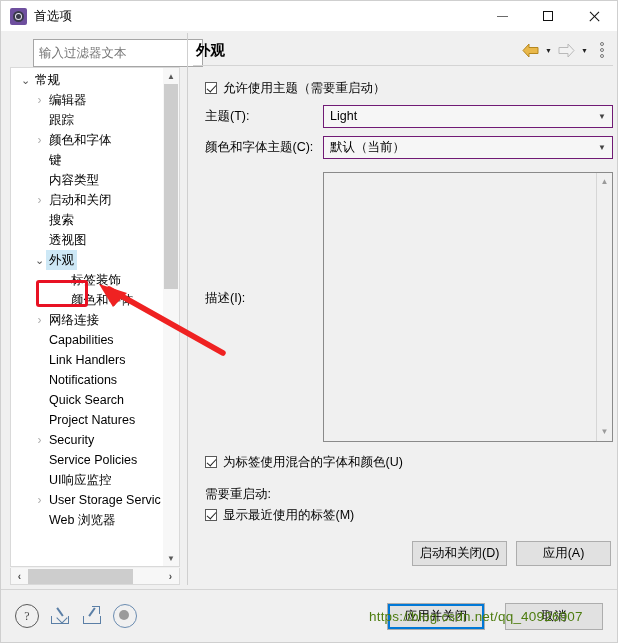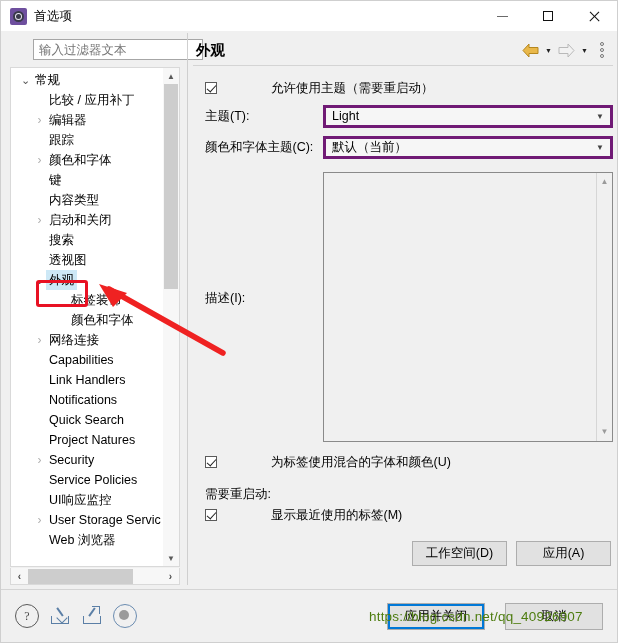--- a/index.html
+++ b/index.html
@@ -20,21 +20,21 @@
   .wincontrols{position:absolute;right:0;top:0;height:30px;display:flex;}
   .wbtn{width:46px;height:30px;display:flex;align-items:center;justify-content:center;font-size:11px;color:#111;}
   .wbtn .dash{width:11px;height:1px;background:#6a6a6a;display:block;}
   .wbtn .sq{width:10px;height:10px;border:1.3px solid #111;box-sizing:border-box;display:block;}
   .wbtn .x{position:relative;width:12px;height:12px;display:block;}
   .wbtn .x::before,.wbtn .x::after{content:"";position:absolute;left:0;top:5.5px;width:13px;height:1.3px;background:#111;}
   .wbtn .x::before{transform:rotate(45deg);}
   .wbtn .x::after{transform:rotate(-45deg);}
 
   
-  .filter-wrap{position:absolute;left:9px;top:38px;width:170px;height:21px;padding-left:23px;}
+  .filter-wrap{position:absolute;left:9px;top:38px;width:170px;height:28px;padding-left:23px;}
   .filter-input{width:100%;height:100%;box-sizing:border-box;border:1px solid #a6a6a6;background:#fff;
     font-family:"Liberation Sans","DejaVu Sans",sans-serif;font-size:12.5px;color:#9a9a9a;padding:0 5px;outline:none;}
 
   
   .tree-outer{position:absolute;left:9px;top:66px;width:170px;height:500px;background:#fff;border:1px solid #d9d9d9;box-sizing:border-box;overflow:hidden;}
   .tree{position:absolute;left:0;top:0;width:150px;padding-top:2px;}
   .trow{height:20px;display:flex;align-items:center;white-space:nowrap;font-size:12.5px;line-height:20px;}
   .trow .exp{width:13px;flex:none;text-align:center;color:#9b9b9b;font-size:9px;line-height:20px;}
   .trow .lbl{padding:0 3px;}
   .trow.sel .lbl{background:#cde8f6;}
@@ -57,28 +57,28 @@
   .pane{position:absolute;left:192px;top:34px;width:420px;height:550px;}
   .pane-head{height:30px;display:flex;align-items:center;justify-content:space-between;border-bottom:1px solid #d4d4d4;}
   .pane-title{font-size:14.5px;font-weight:bold;color:#000;padding-left:3px;}
   .nav{display:flex;align-items:center;gap:3px;padding-right:6px;}
   .nav .arrow{width:19px;height:15px;position:relative;}
   .nav .caret{width:11px;text-align:center;font-size:7px;color:#222;}
   .nav .dots{width:10px;display:flex;flex-direction:column;align-items:center;gap:2px;padding-left:4px;}
   .nav .dots i{width:4px;height:4px;border-radius:50%;border:1px solid #777;box-sizing:border-box;display:block;}
 
   .form{padding-top:12px;}
-  .cbrow{display:flex;align-items:center;height:20px;padding-left:12px;gap:48px;}
+  .cbrow{display:flex;align-items:center;height:20px;padding-left:12px;}
   .cbox{width:12px;height:12px;border:1px solid #5a5a5a;background:#fff;box-sizing:border-box;position:relative;flex:none;margin-right:6px;}
   .cbox.checked::after{content:"";position:absolute;left:3px;top:0px;width:4px;height:8px;border:solid #222;border-width:0 1.4px 1.4px 0;transform:rotate(42deg);}
   .cbrow .cl{font-size:12.5px;}
 
   .frow{display:flex;align-items:center;height:26px;padding-left:12px;margin-top:5px;}
   .frow .fl{width:118px;font-size:12.5px;flex:none;}
-  .combo{flex:1;height:23px;border:3px solid #701a75;background:#f6f6f6;box-sizing:border-box;display:flex;align-items:center;padding:0 6px;font-size:12.5px;position:relative;}
+  .combo{flex:1;height:23px;border:1px solid #701a75;background:#f6f6f6;box-sizing:border-box;display:flex;align-items:center;padding:0 6px;font-size:12.5px;position:relative;}
   .combo .cv{flex:1;}
   .combo .cc{font-size:8px;color:#444;}
 
   .descrow{display:flex;margin-top:12px;padding-left:12px;}
   .desclbl{width:118px;flex:none;font-size:12.5px;padding-top:118px;}
   .descbox{flex:1;height:270px;border:1px solid #8a8a8a;background:#f0f0f0;box-sizing:border-box;position:relative;}
   .descbox .dsb{position:absolute;right:0;top:0;width:15px;height:100%;background:#f0f0f0;border-left:1px solid #d6d6d6;}
   .descbox .dsb .a{position:absolute;left:0;width:15px;height:14px;text-align:center;font-size:8px;color:#9a9a9a;line-height:14px;}
   .descbox .dsb .a.up{top:2px;}
   .descbox .dsb .a.dn{bottom:2px;}
@@ -144,24 +144,20 @@
     <input class="filter-input" value="" placeholder="输入过滤器文本" style="">
   </div>
 
   <div class="tree-outer">
     <div class="tree" id="tree-list">
         <div class="trow ind0">
           <span class="exp" style="font-size: 11px; line-height: 14px; color: rgb(85, 85, 85);">⌄</span>
           <span class="lbl">常规</span>
         </div>
         <div class="trow ind1">
-          <span class="exp"></span>
-          <span class="lbl">比较 / 应用补丁</span>
-        </div>
-        <div class="trow ind1">
           <span class="exp" style="font-size: 12px; color: rgb(176, 176, 176);">›</span>
           <span class="lbl">编辑器</span>
         </div>
         <div class="trow ind1">
           <span class="exp"></span>
           <span class="lbl">跟踪</span>
         </div>
         <div class="trow ind1">
           <span class="exp" style="font-size: 12px; color: rgb(176, 176, 176);">›</span>
           <span class="lbl">颜色和字体</span>
@@ -323,21 +319,21 @@
         </div>
       </div>
 
       <div class="sec-label">需要重启动:</div>
       <div class="cbrow">
         <span class="cbox checked"></span>
         <span class="cl">显示最近使用的标签(M)</span>
       </div>
 
       <div class="btnrow">
-        <div class="btn">工作空间(D)</div>
+        <div class="btn">启动和关闭(D)</div>
         <div class="btn">应用(A)</div>
       </div>
     </div>
   </div>
 
   <div class="footsep"></div>
   <div class="footer">
     <div class="foot-icons">
       <div class="ficon ic-help">?</div>
       <div class="ficon ic-tray ic-imp">

